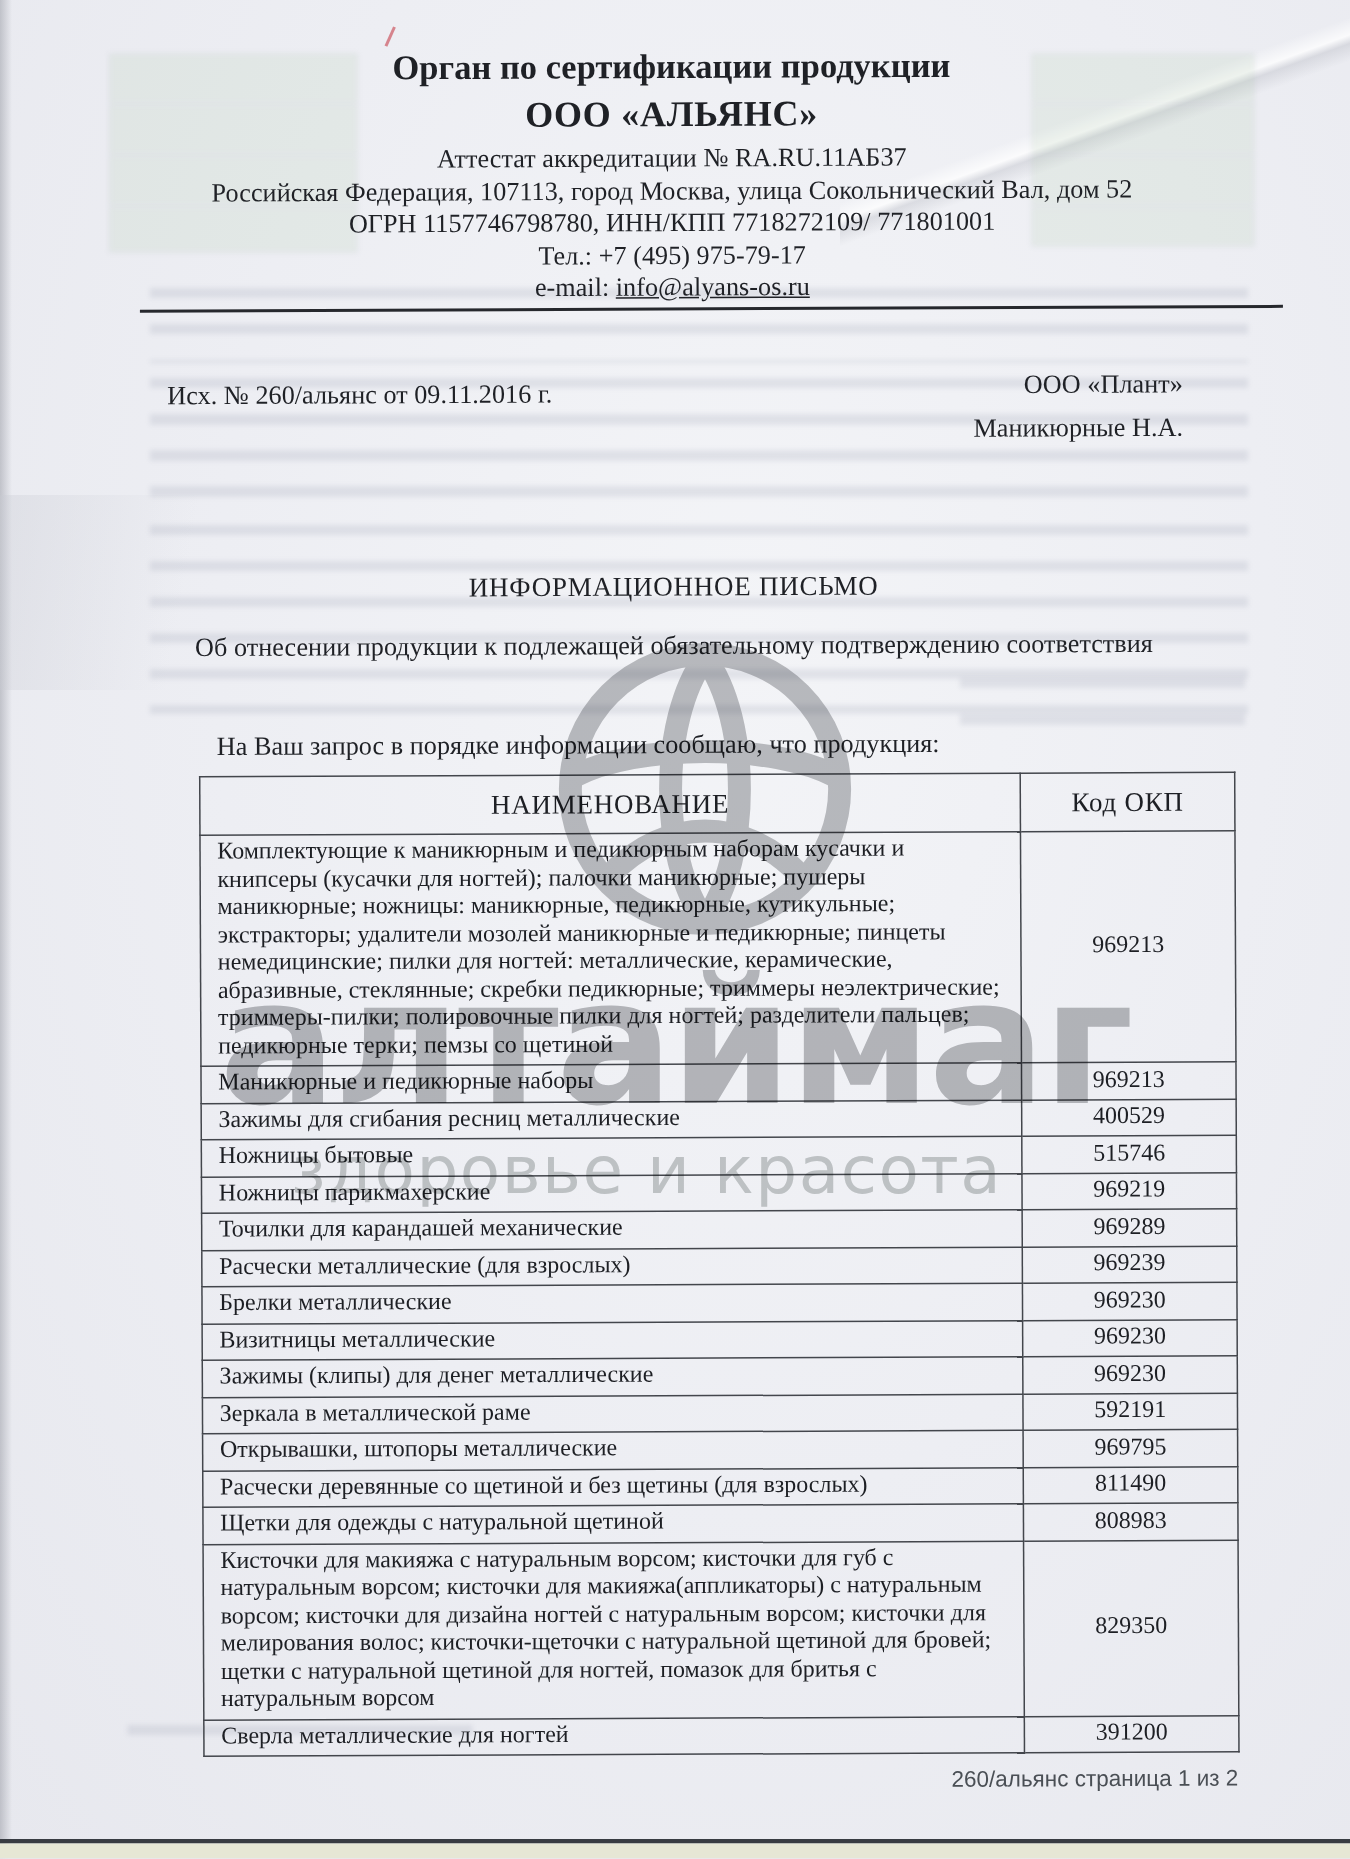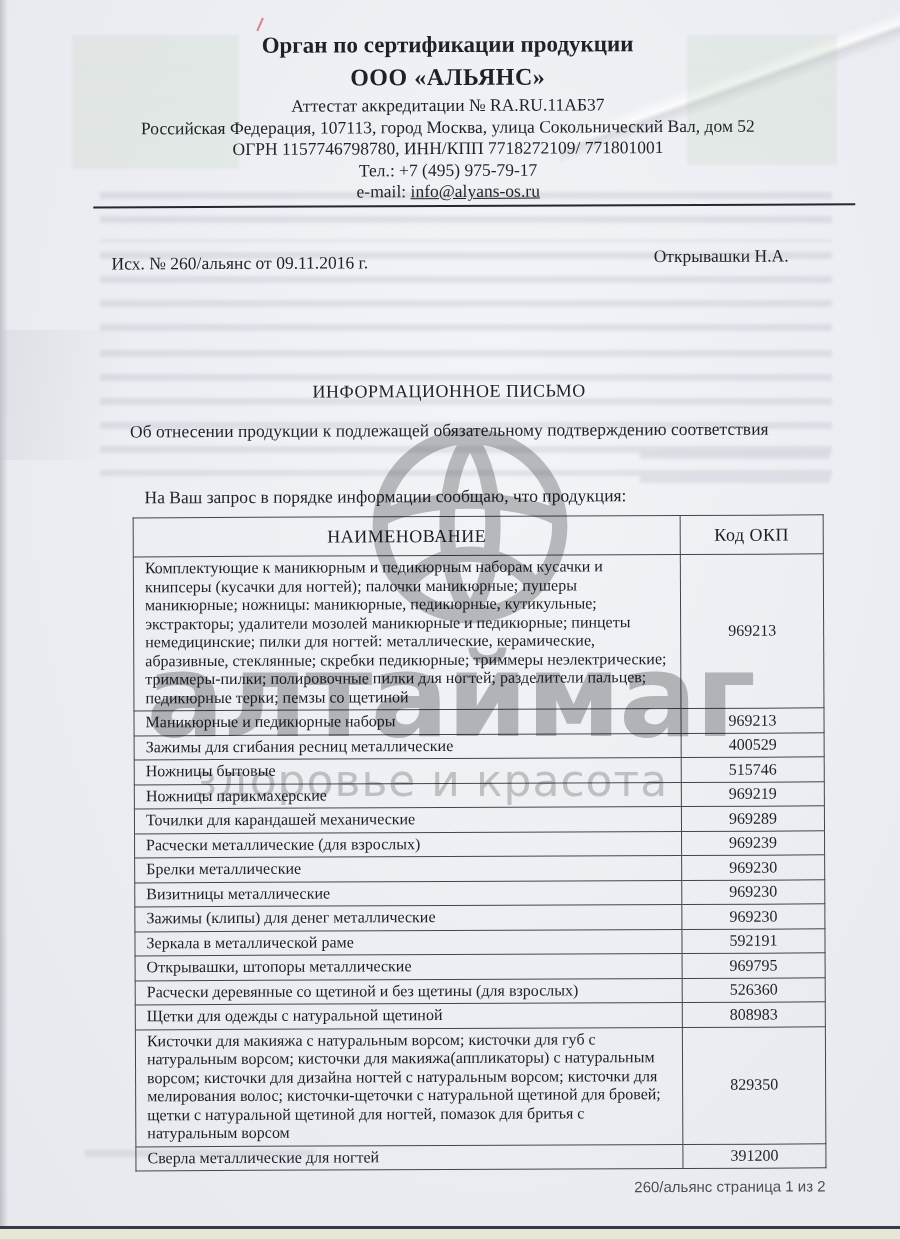--- a/index.html
+++ b/index.html
@@ -93,21 +93,22 @@
       <div class="org-rest">ОГРН 1157746798780, ИНН/КПП 7718272109/ 771801001</div>
       <div class="org-rest">Тел.: +7 (495) 975-79-17</div>
       <div class="org-rest"><span>e-mail: </span><span class="email-link">info@alyans-os.ru</span></div>
     </header>
 
     <div class="rule"></div>
 
     <div class="outgoing">Исх. № 260/альянс от 09.11.2016 г.</div>
 
     <div class="recipient">
-      <div>Открывашки Н.А.</div>
+      <div>ООО «Плант»</div>
+      <div>Маникюрные Н.А.</div>
     </div>
 
     <div class="doc-title">ИНФОРМАЦИОННОЕ ПИСЬМО</div>
     <div class="doc-subject">Об отнесении продукции к подлежащей обязательному подтверждению соответствия</div>
 
     <div class="table-block">
       <p class="lead">На Ваш запрос в порядке информации сообщаю, что продукция:</p>
       <table class="products">
         <colgroup>
             <col class="c-name">
@@ -163,21 +164,21 @@
             <tr>
               <td>Зеркала в металлической раме</td>
               <td class="code">592191</td>
             </tr>
             <tr>
               <td>Открывашки, штопоры металлические</td>
               <td class="code">969795</td>
             </tr>
             <tr>
               <td>Расчески деревянные со щетиной и без щетины (для взрослых)</td>
-              <td class="code">526360</td>
+              <td class="code">811490</td>
             </tr>
             <tr>
               <td>Щетки для одежды с натуральной щетиной</td>
               <td class="code">808983</td>
             </tr>
             <tr>
               <td>Кисточки для макияжа с натуральным ворсом; кисточки для губ с натуральным ворсом; кисточки для макияжа(аппликаторы) с натуральным ворсом; кисточки для дизайна ногтей с натуральным ворсом; кисточки для мелирования волос; кисточки-щеточки с натуральной щетиной для бровей; щетки с натуральной щетиной для ногтей, помазок для бритья с  натуральным ворсом</td>
               <td class="code">829350</td>
             </tr>
             <tr>

